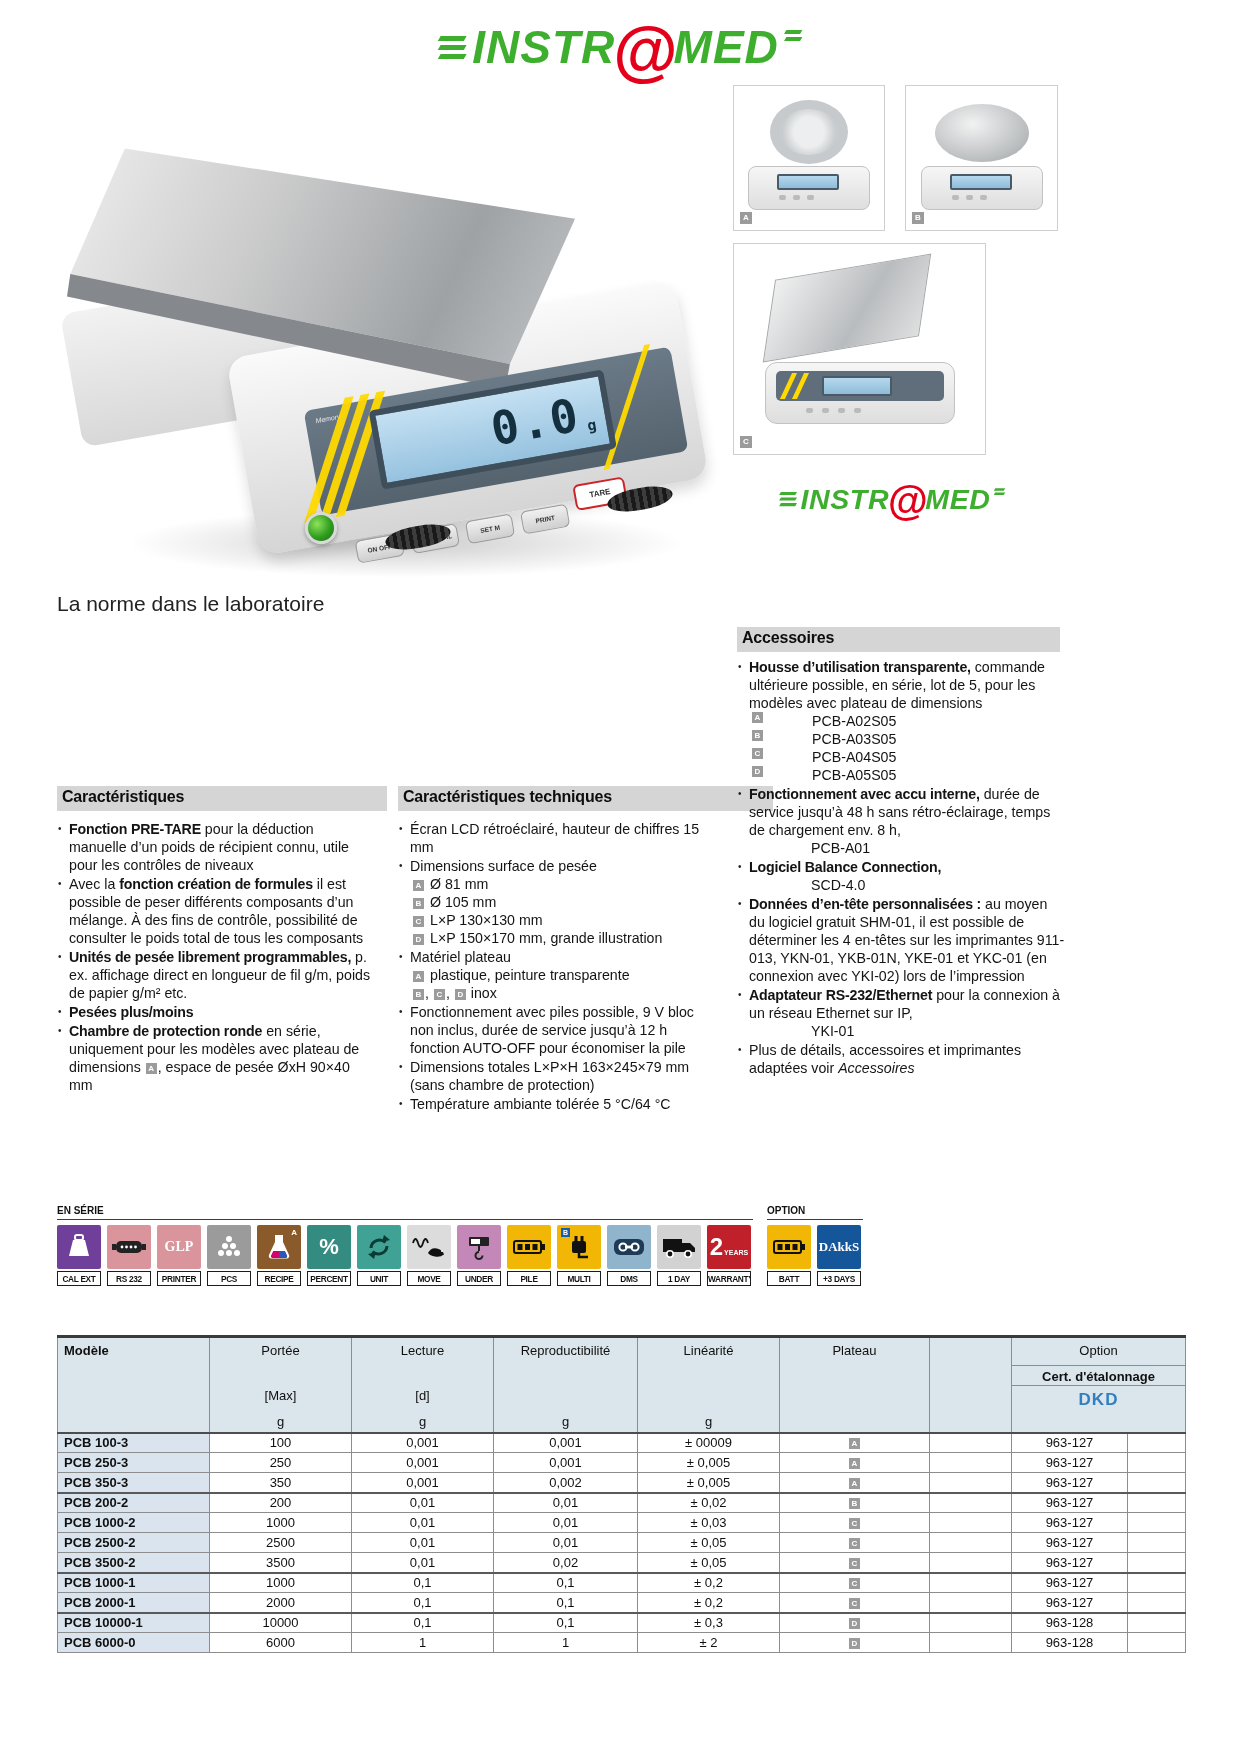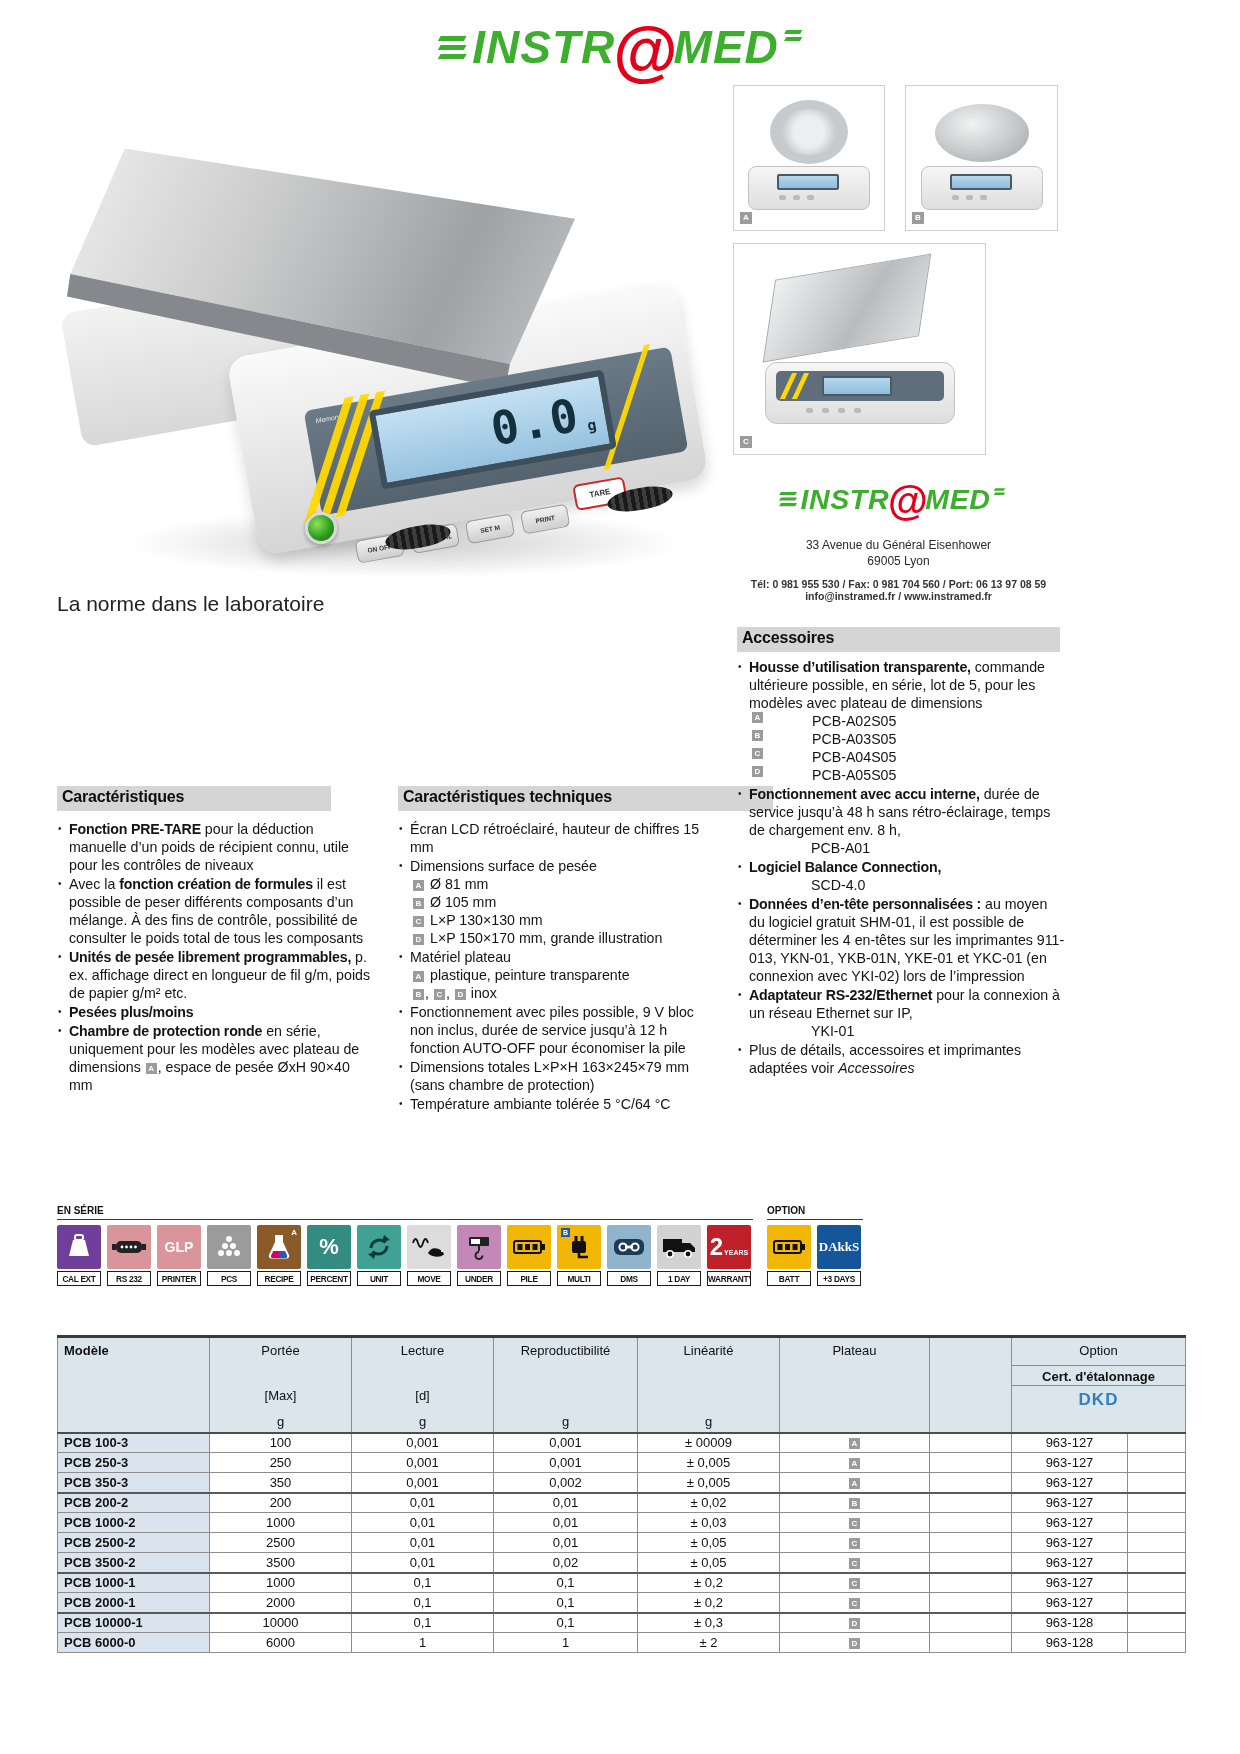--- a/index.html
+++ b/index.html
@@ -226,30 +226,24 @@
         <i></i>
       </span>
     <span class="ltxt">INSTR</span>
     <span class="lat">@</span>
     <span class="ltxt">MED</span>
     <span class="ltail">
         <i></i>
         <i></i>
       </span>
   </div>
-  <div class="addr">
-    <div class="a1">33 Avenue du Général Eisenhower</div>
-    <div class="a2">69005 Lyon</div>
-    <div class="a3">Tél: 0 981 955 530 / Fax: 0 981 704 560 / Port: 06 13 97 08 59</div>
-    <div class="a4">info@instramed.fr / www.instramed.fr</div>
-  </div>
 
   <div class="tagline">La norme dans le laboratoire</div>
 
-  <div class="secbar" style="left:57px;top:786px;width:274px">Caractéristiques</div>
+  <div class="secbar" style="left:57px;top:786px;width:330px">Caractéristiques</div>
   <div class="secbar" style="left:398px;top:786px;width:375px">Caractéristiques techniques</div>
   <div class="secbar" style="left:737px;top:627px;width:323px">Accessoires</div>
 
   <div class="blist" style="left:57px;top:820px;width:318px">
     <ul>
       <li><b>Fonction PRE-TARE</b><span> pour la déduction manuelle d’un poids de récipient connu, utile pour les contrôles de niveaux</span></li>
       <li><span>Avec la </span><b>fonction création de formules</b><span> il est possible de peser différents composants d’un mélange. À des fins de contrôle, possibilité de consulter le poids total de tous les composants</span></li>
       <li><b>Unités de pesée librement programmables,</b><span> p. ex. affichage direct en longueur de fil g/m, poids de papier g/m² etc.</span></li>
       <li><b>Pesées plus/moins</b></li>
       <li><b>Chambre de protection ronde</b><span> en série, uniquement pour les modèles avec plateau de dimensions </span><span class="chip">A</span><span>, espace de pesée ØxH 90×40 mm</span></li>
@@ -329,21 +323,21 @@
               <rect x="5" y="9" width="26" height="12" rx="5" fill="#222"></rect>
               <circle cx="11" cy="15" r="1.4" fill="#fff"></circle>
               <circle cx="15.5" cy="15" r="1.4" fill="#fff"></circle>
               <circle cx="20" cy="15" r="1.4" fill="#fff"></circle>
               <circle cx="24.5" cy="15" r="1.4" fill="#fff"></circle>
             </svg>
         </div>
         <div class="badge-label">RS 232</div>
       </div>
       <div class="badge">
-        <div class="badge-ico" style="background: rgb(217, 148, 156);">
+        <div class="badge-ico" style="background: rgb(217, 148, 156); font-family: Liberation Serif, serif;">
           <span class="glyph-text">GLP</span>
         </div>
         <div class="badge-label">PRINTER</div>
       </div>
       <div class="badge">
         <div class="badge-ico" style="background: rgb(155, 155, 155);">
           <svg width="36" height="30" viewBox="0 0 36 30">
               <circle cx="18" cy="7" r="3" fill="#fff"></circle>
               <circle cx="14" cy="14" r="3" fill="#fff"></circle>
               <circle cx="22" cy="14" r="3" fill="#fff"></circle>

